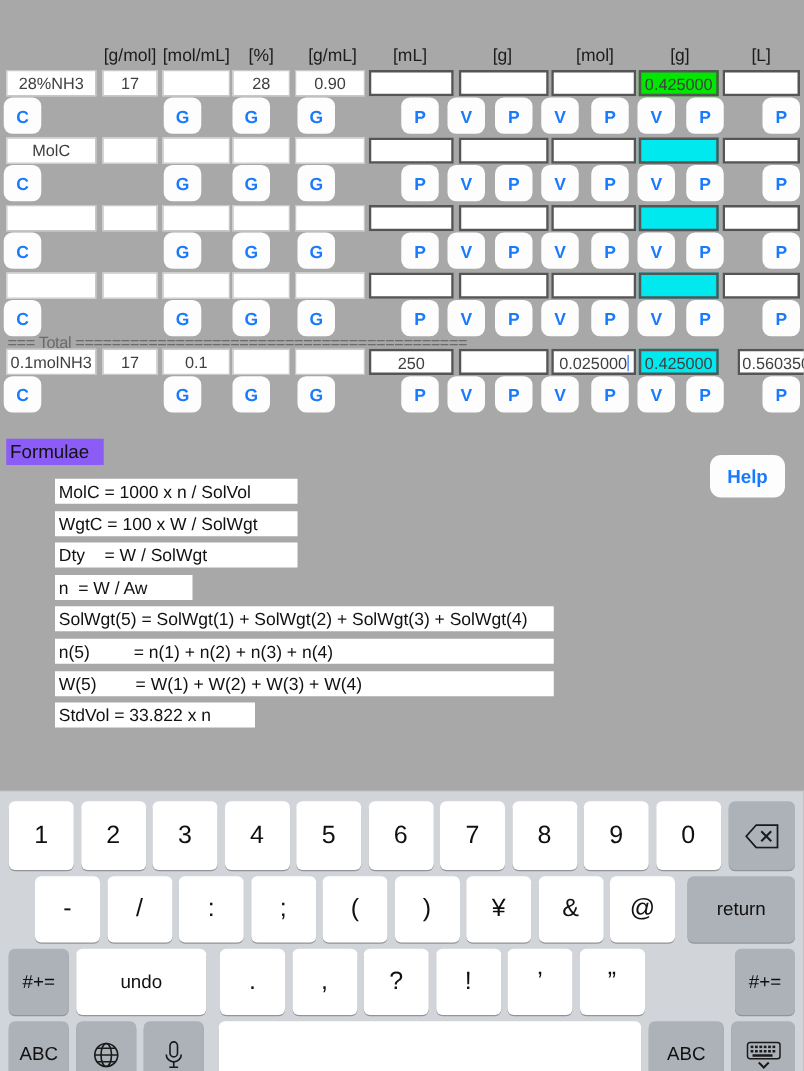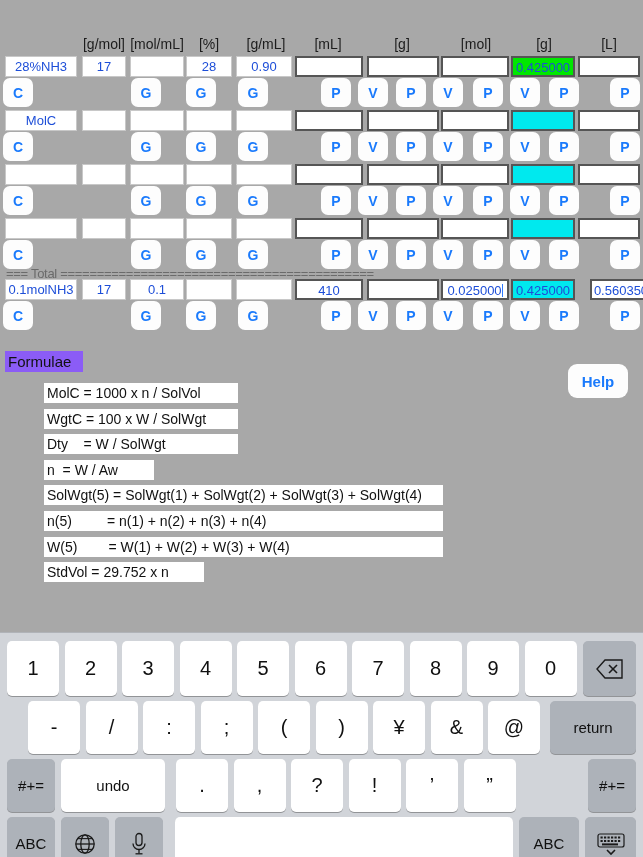--- a/index.html
+++ b/index.html
@@ -78,21 +78,21 @@
   .data-row { position: absolute; left: 0; width: 643px; height: 22px; }
   .btn-row  { position: absolute; left: 0; width: 643px; height: 30px; }
 
   .fld {
     position: absolute;
     height: 21px;
     box-sizing: border-box;
     background: #ffffff;
     border: 1px solid #c8c8c8;
     font-size: 13px;
-    color: #1d4ed8;
+    color: #404040;
     line-height: 19px;
     text-align: center;
     white-space: nowrap;
     overflow: hidden;
   }
   .fld.thick { border: 2px solid #555555; }
   .fld.green { background: #00e800; border: 2px solid #555555; }
   .fld.cyan  { background: #00e9ee; border: 2px solid #555555; }
 
   .caret {
@@ -333,21 +333,21 @@
 
   <div id="total-div">=== Total ===========================================</div>
 
   <div id="total-host">
       <div class="data-row" style="top: 279px;">
         <div class="fld" style="left: 5px; width: 72px;">0.1molNH3</div>
         <div class="fld" style="left: 82px; width: 44px;">17</div>
         <div class="fld" style="left: 130px; width: 54px;">0.1</div>
         <div class="fld" style="left: 186px; width: 46px;"></div>
         <div class="fld" style="left: 236px; width: 56px;"></div>
-        <div class="fld thick" style="left: 295px; width: 68px;">410</div>
+        <div class="fld thick" style="left: 295px; width: 68px;">250</div>
         <div class="fld thick" style="left: 367px; width: 72px;"></div>
         <div class="fld thick" style="left: 441px; width: 68px;">0.025000<span class="caret"></span></div>
         <div class="fld thick cyan" style="left: 511px; width: 64px;">0.425000</div>
         <div class="fld thick" style="left: 578px; width: 62px; margin-left: 12px;">0.560350</div>
       </div>
       <div class="btn-row" style="top: 301px;">
         <div class="minibtn" style="left: 3px;">C</div>
         <div class="minibtn" style="left: 131px;">G</div>
         <div class="minibtn" style="left: 186px;">G</div>
         <div class="minibtn" style="left: 238px;">G</div>
@@ -365,21 +365,21 @@
   <div id="formulae-label">Formulae</div>
   <div id="help-btn">Help</div>
   <div id="formulae-host">
       <div class="formula" style="left: 44px; top: 383px; width: 194px;">MolC = 1000 x n / SolVol</div>
       <div class="formula" style="left: 44px; top: 409px; width: 194px;">WgtC = 100 x W / SolWgt</div>
       <div class="formula" style="left: 44px; top: 434px; width: 194px;">Dty    = W / SolWgt</div>
       <div class="formula" style="left: 44px; top: 460px; width: 110px;">n  = W / Aw</div>
       <div class="formula" style="left: 44px; top: 485px; width: 399px;">SolWgt(5) = SolWgt(1) + SolWgt(2) + SolWgt(3) + SolWgt(4)</div>
       <div class="formula" style="left: 44px; top: 511px; width: 399px;">n(5)         = n(1) + n(2) + n(3) + n(4)</div>
       <div class="formula" style="left: 44px; top: 537px; width: 399px;">W(5)        = W(1) + W(2) + W(3) + W(4)</div>
-      <div class="formula" style="left: 44px; top: 562px; width: 160px;">StdVol = 29.752 x n</div>
+      <div class="formula" style="left: 44px; top: 562px; width: 160px;">StdVol = 33.822 x n</div>
     </div>
 </div>
 
 <div id="keyboard">
   <div id="kb-host">
       <div class="key" style="left: 7px; top: 8px; width: 52px; height: 55px;">1</div>
       <div class="key" style="left: 64.5px; top: 8px; width: 52px; height: 55px;">2</div>
       <div class="key" style="left: 122px; top: 8px; width: 52px; height: 55px;">3</div>
       <div class="key" style="left: 179.5px; top: 8px; width: 52px; height: 55px;">4</div>
       <div class="key" style="left: 237px; top: 8px; width: 52px; height: 55px;">5</div>

